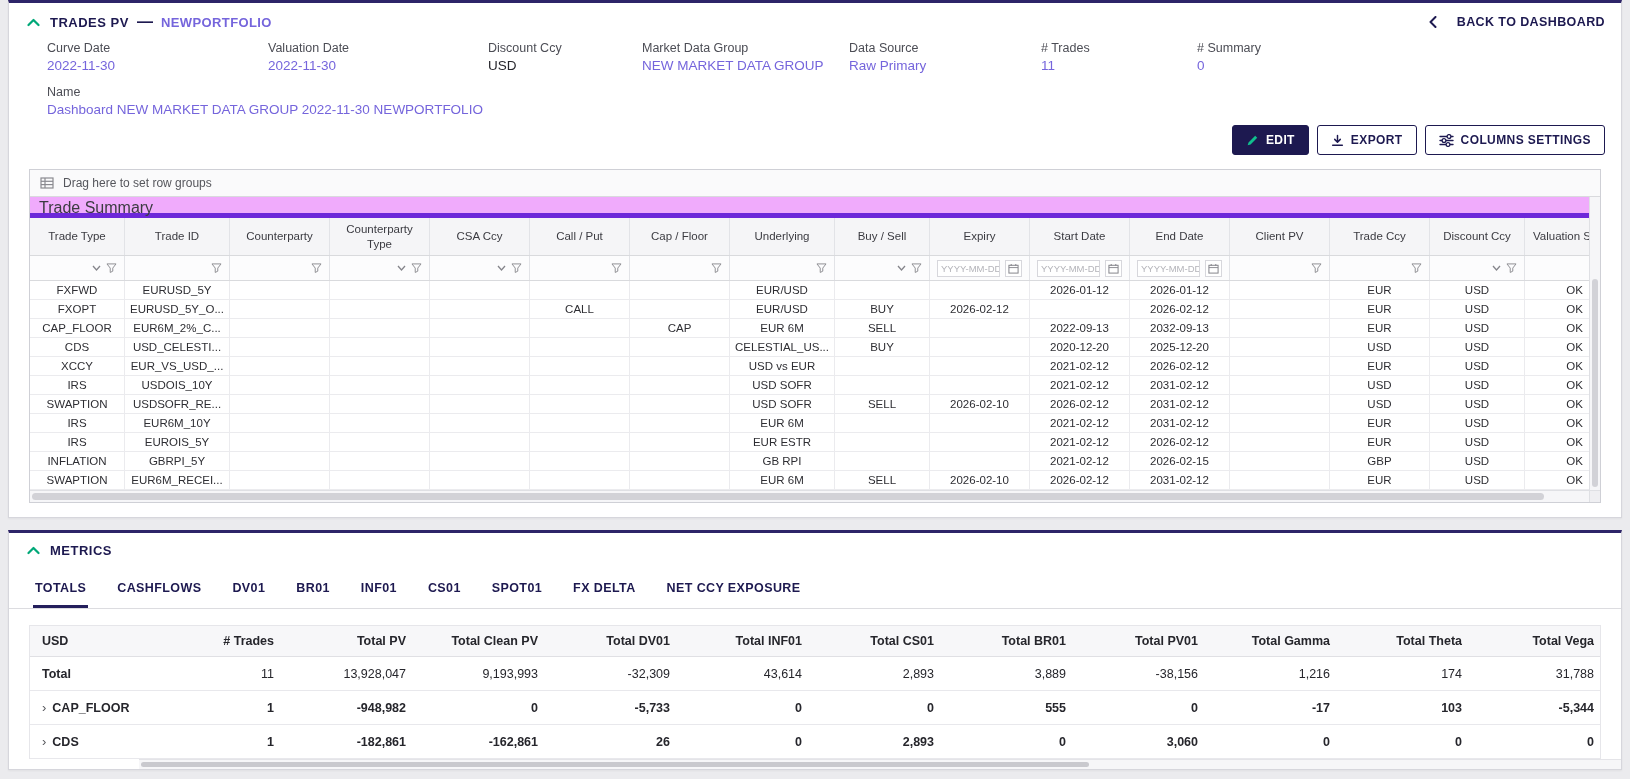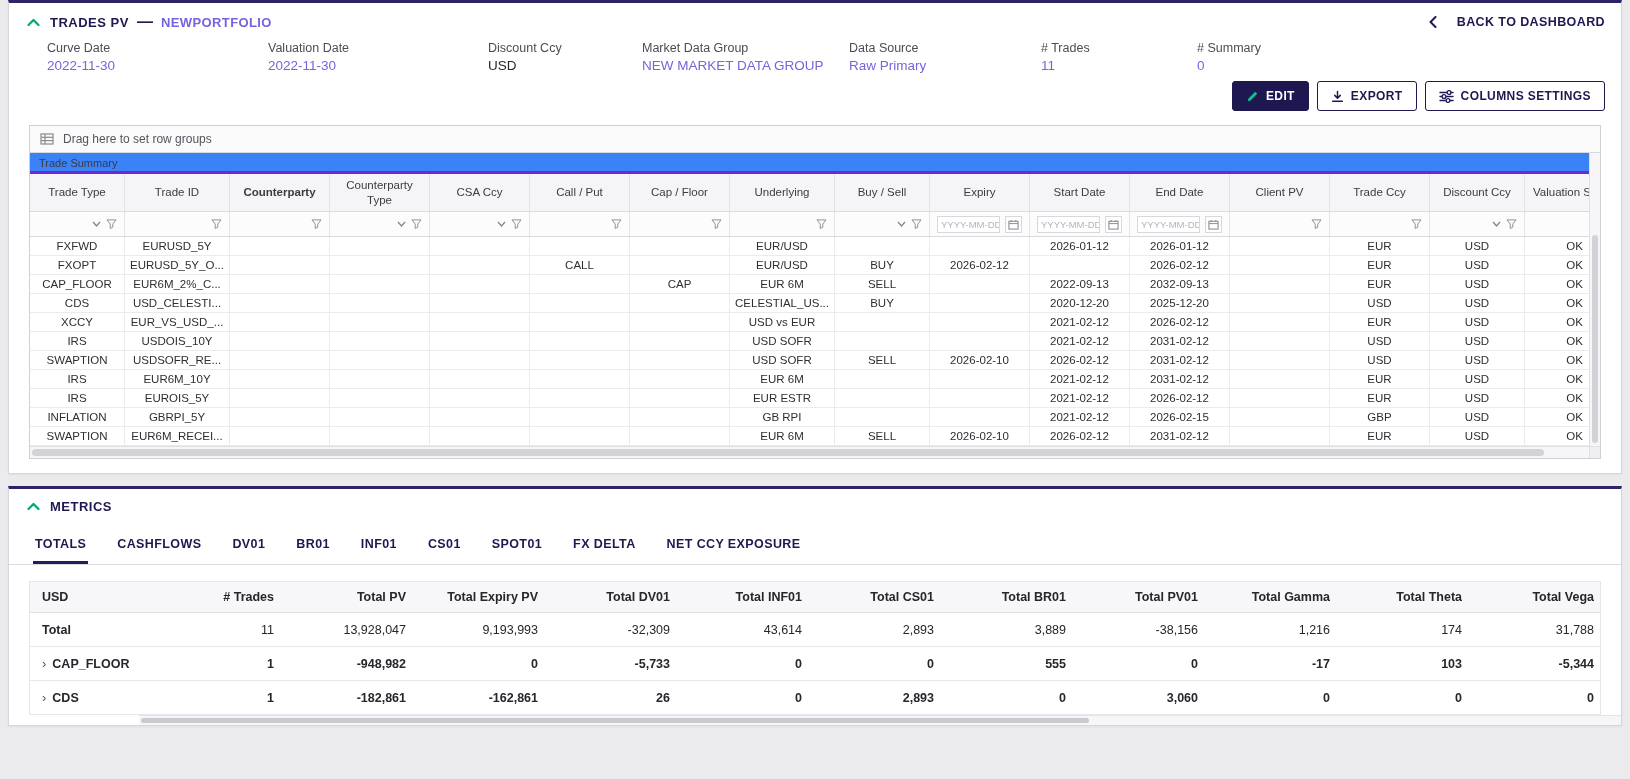--- a/index.html
+++ b/index.html
@@ -54,22 +54,22 @@
     border-radius: 3px; border: 1px solid #1d1950; background: #fff; color: #1d1950; cursor: pointer; }
   .btn-dark { background: #1d1950; border-color: #1d1950; color: #fff; }
 
   
   .grid-wrap { margin: 4px 20px 0; border: 1px solid #cfd0d6; background: #fff; }
   .grid-toolbar { display: flex; align-items: center; gap: 9px; height: 27px; padding: 0 10px;
     background: #fafafb; border-bottom: 1px solid #d9dadd; color: #55565c; font-size: 12px; }
   .grid-main { display: flex; }
   .grid-viewport { flex: 1; overflow: hidden; }
   .grid-inner { width: 1595px; }
-  .grid-group-row { height: 21px; line-height: 21px; padding-left: 9px; background: #3b82f6;
-    border-bottom: 3px solid #6d28d9; font-size: 11px; color: #3b3b41; }
+  .grid-group-row { height: 21px; line-height: 21px; padding-left: 9px; background: #f0abfc;
+    border-bottom: 5px solid #6d28d9; font-size: 16px; color: #3b3b41; }
   .grid-header-row { display: flex; background: #f5f5f7; border-bottom: 1px solid #d9dadd; }
   .gh-cell { display: flex; align-items: center; justify-content: center; text-align: center;
     font-size: 11.5px; color: #3b3b41; padding: 2px 3px; height: 37px; line-height: 1.25;
     border-right: 1px solid #e2e3e7; cursor: pointer; }
   .grid-filter-row { display: flex; background: #fcfcfd; border-bottom: 1px solid #d9dadd; }
   .gf-cell { display: flex; align-items: center; justify-content: flex-end; gap: 5px;
     padding: 0 7px; height: 24px; border-right: 1px solid #e2e3e7; }
   .date-filter-input { flex: 1; height: 17px; line-height: 15px; border: 1px solid #d7d7dc; background: #fff;
     font-size: 9.5px; color: #b4b4ba; padding: 0 3px; overflow: hidden; white-space: nowrap; }
   .cal-btn { display: inline-flex; align-items: center; justify-content: center; width: 17px; height: 17px;
@@ -152,20 +152,24 @@
         <div class="field">
           <div class="field-label"># Trades</div>
           <div class="field-value link">11</div>
         </div>
         <div class="field">
           <div class="field-label"># Summary</div>
           <div class="field-value link">0</div>
         </div>
       </div>
 
+    <div class="name-field">
+      <div class="field-label">Name</div>
+      <div class="field-value link">Dashboard NEW MARKET DATA GROUP 2022-11-30 NEWPORTFOLIO</div>
+    </div>
 
     <div class="actions-row">
       <button class="btn btn-dark">
         <span style="display:inline-flex;">
           <svg width="13" height="13" viewBox="0 0 14 14">
               <path d="M1.8 12.2l.9-3.1 7.2-7.2 2.2 2.2-7.2 7.2-3.1.9z" fill="#10c08e"></path>
             </svg>
         </span>
         <span>EDIT</span>
       </button>
@@ -207,21 +211,21 @@
         </span>
         <span>Drag here to set row groups</span>
       </div>
       <div class="grid-main">
         <div class="grid-viewport">
           <div class="grid-inner">
             <div class="grid-group-row">Trade Summary</div>
             <div class="grid-header-row" id="grid-header">
                 <div class="gh-cell" style="width: 95px;">Trade Type</div>
                 <div class="gh-cell" style="width: 105px;">Trade ID</div>
-                <div class="gh-cell" style="width: 100px; font-weight: bold;">Counterparty</div>
+                <div class="gh-cell" style="width: 100px;">Counterparty</div>
                 <div class="gh-cell" style="width: 100px;">Counterparty Type</div>
                 <div class="gh-cell" style="width: 100px;">CSA Ccy</div>
                 <div class="gh-cell" style="width: 100px;">Call / Put</div>
                 <div class="gh-cell" style="width: 100px;">Cap / Floor</div>
                 <div class="gh-cell" style="width: 105px;">Underlying</div>
                 <div class="gh-cell" style="width: 95px;">Buy / Sell</div>
                 <div class="gh-cell" style="width: 100px;">Expiry</div>
                 <div class="gh-cell" style="width: 100px;">Start Date</div>
                 <div class="gh-cell" style="width: 100px;">End Date</div>
                 <div class="gh-cell" style="width: 100px;">Client PV</div>
@@ -607,21 +611,21 @@
         <div class="tab">CS01</div>
         <div class="tab">SPOT01</div>
         <div class="tab">FX DELTA</div>
         <div class="tab">NET CCY EXPOSURE</div>
       </div>
     <div class="metrics-table" id="metrics-table">
         <div class="mt-header">
           <div class="mt-name">USD</div>
           <div class="mt-trades"># Trades</div>
           <div class="mt-cell">Total PV</div>
-          <div class="mt-cell">Total Expiry PV</div>
+          <div class="mt-cell">Total Clean PV</div>
           <div class="mt-cell">Total DV01</div>
           <div class="mt-cell">Total INF01</div>
           <div class="mt-cell">Total CS01</div>
           <div class="mt-cell">Total BR01</div>
           <div class="mt-cell">Total PV01</div>
           <div class="mt-cell">Total Gamma</div>
           <div class="mt-cell">Total Theta</div>
           <div class="mt-cell">Total Vega</div>
         </div>
         <div class="mt-row">

